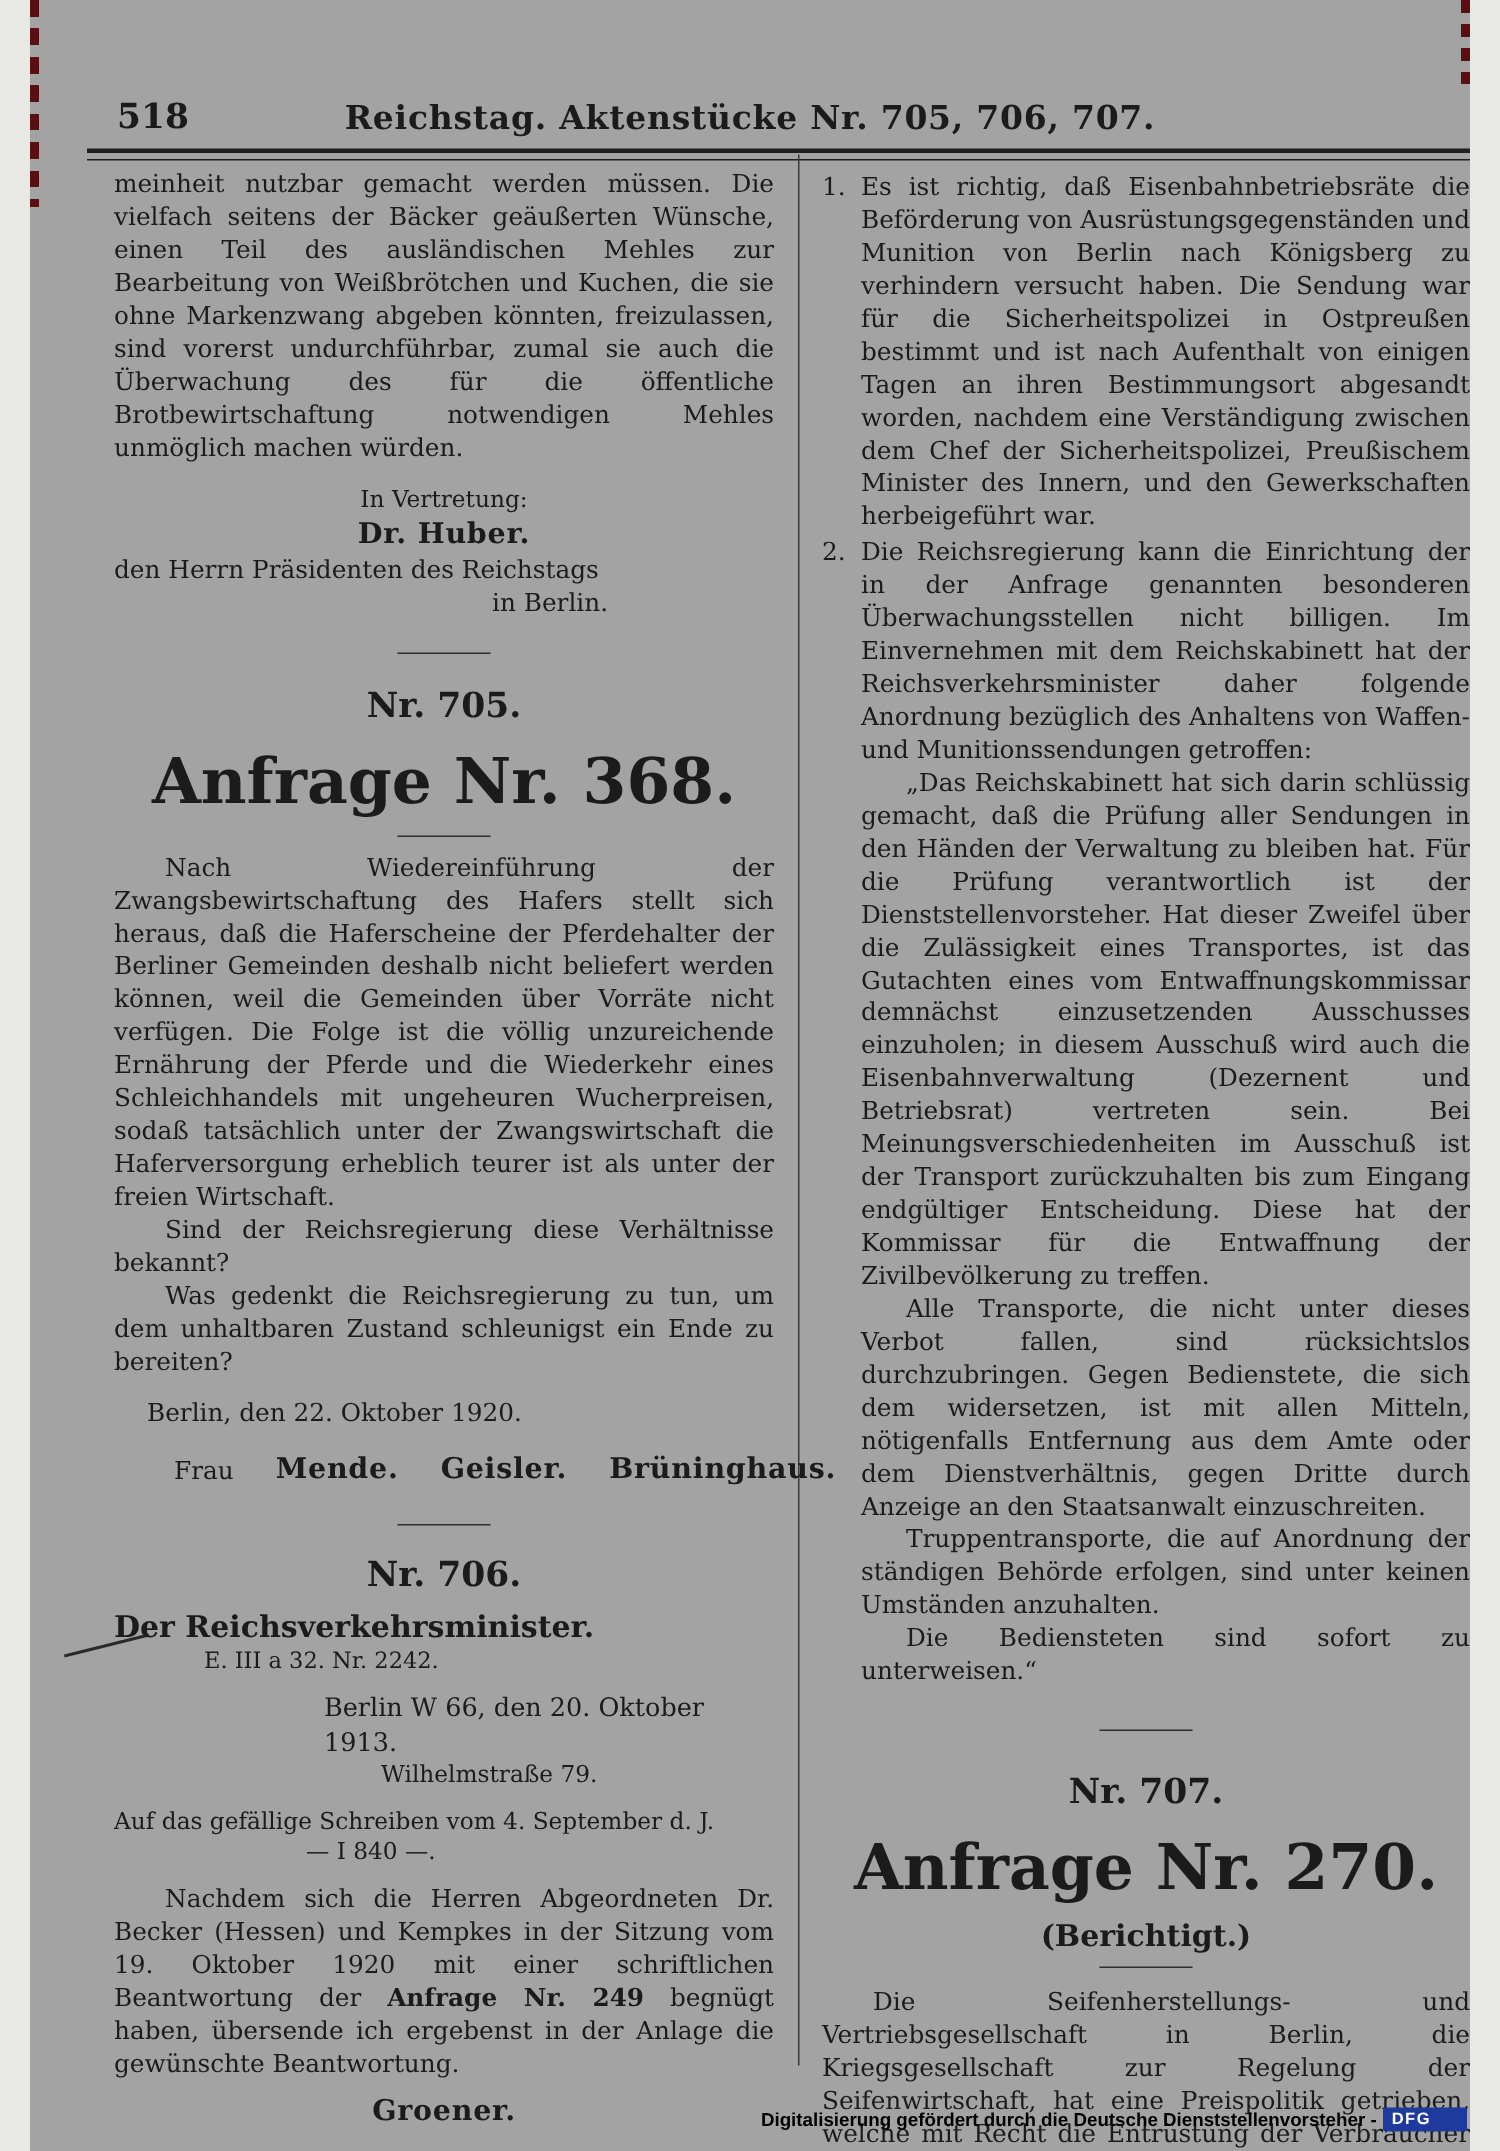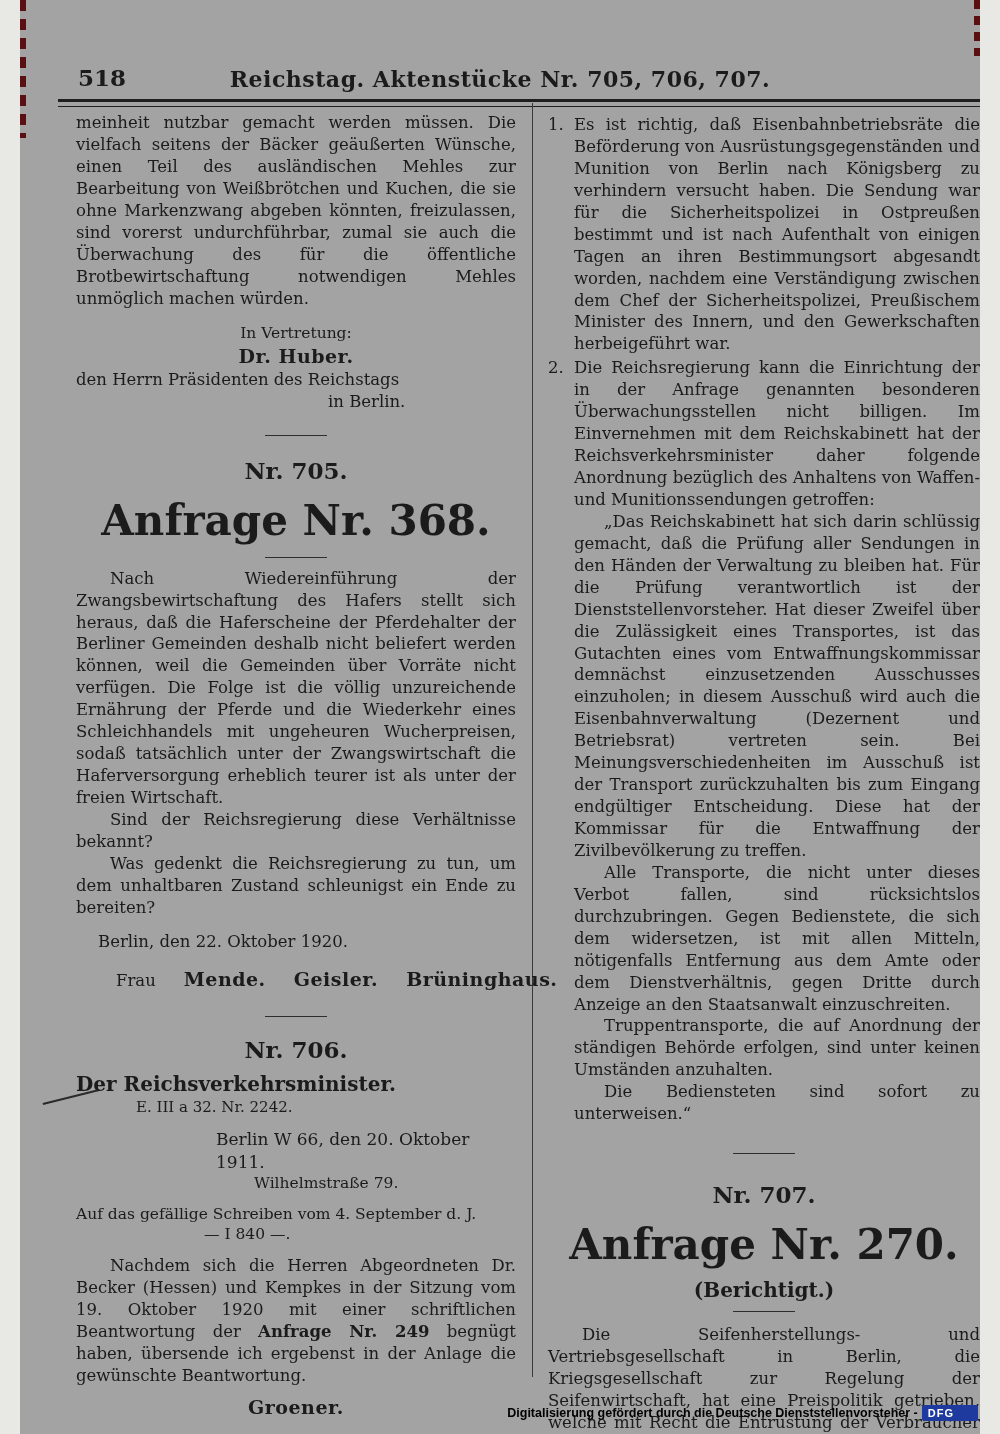--- a/index.html
+++ b/index.html
@@ -100,21 +100,21 @@
       <span class="sig-name">Mende.</span>
       <span class="sig-name">Geisler.</span>
       <span class="sig-name">Brüninghaus.</span>
     </div>
 
     <hr class="rule-short" style="margin-top:24px;">
 
     <div class="h-nr" style="margin-top:18px;">Nr. 706.</div>
     <p class="sender">Der Reichsverkehrsminister.</p>
     <p class="ref-line">E. III a 32. Nr. 2242.</p>
-    <p class="place-date">Berlin W 66, den 20. Oktober 1911.</p>
+    <p class="place-date">Berlin W 66, den 20. Oktober 1913.</p>
     <p class="street">Wilhelmstraße 79.</p>
     <p class="re-line1">Auf das gefällige Schreiben vom 4. September d. J.</p>
     <p class="re-line2">— I 840 —.</p>
 
     <p class="indent" style="margin-top:10px;">
       <span>Nachdem sich die Herren Abgeordneten Dr. Becker (Hessen) und Kempkes in der Sitzung vom 19. Oktober 1920 mit einer schriftlichen Beantwortung der </span><b>Anfrage Nr. 249</b><span> begnügt haben, übersende ich ergebenst in der Anlage die gewünschte Beantwortung.</span>
     </p>
 
     <p class="groener">Groener.</p>
 

